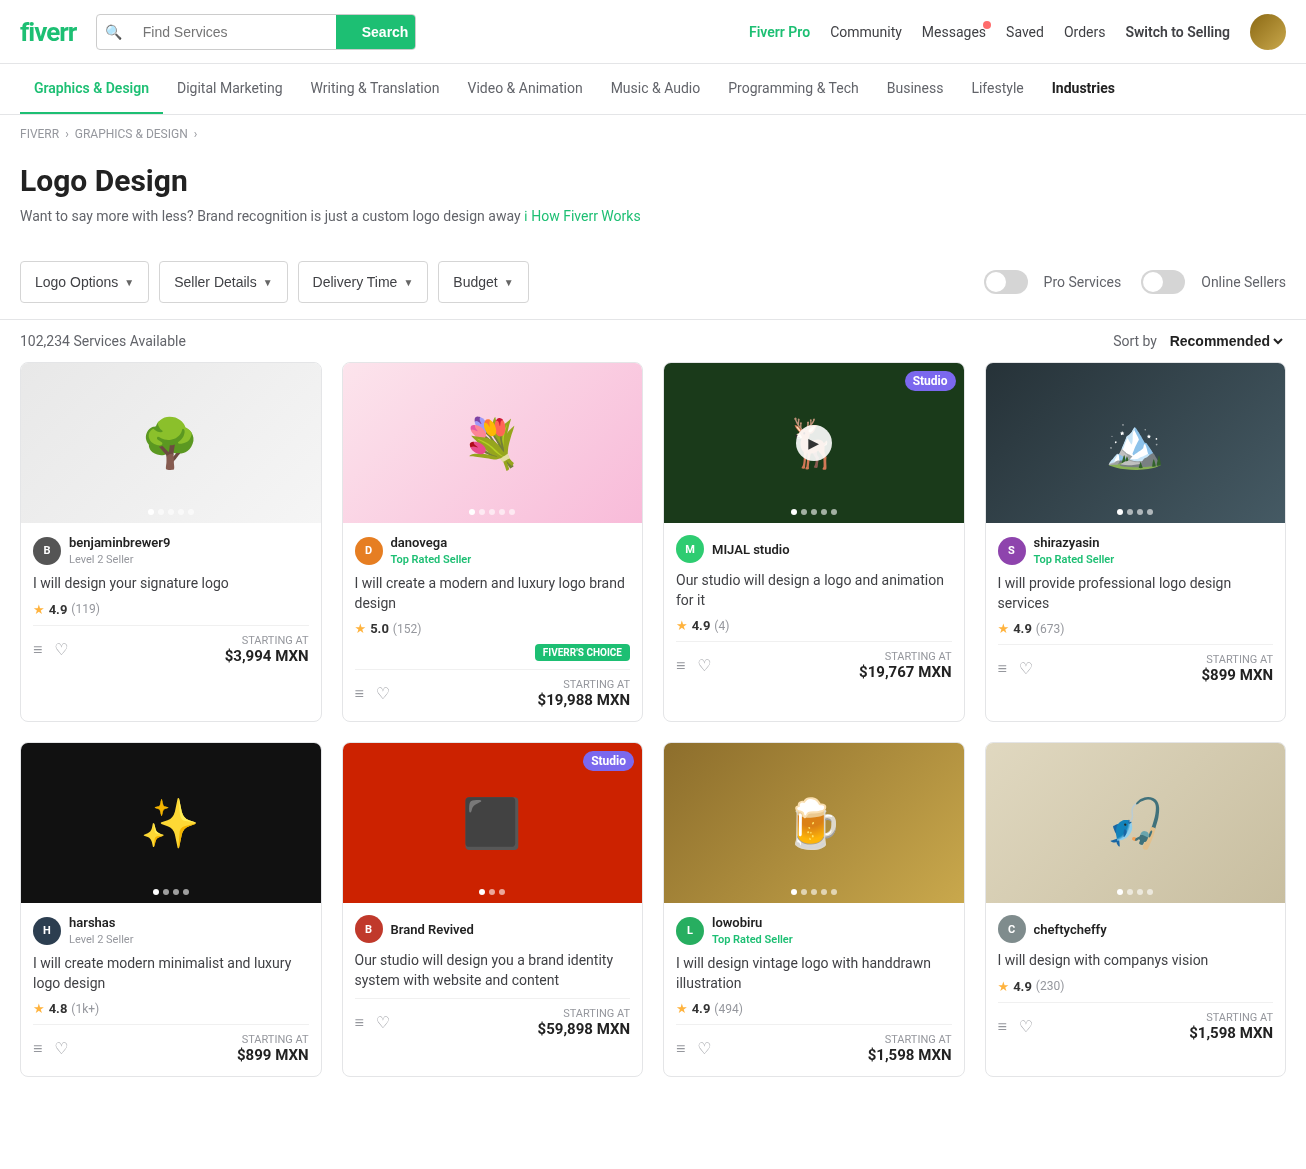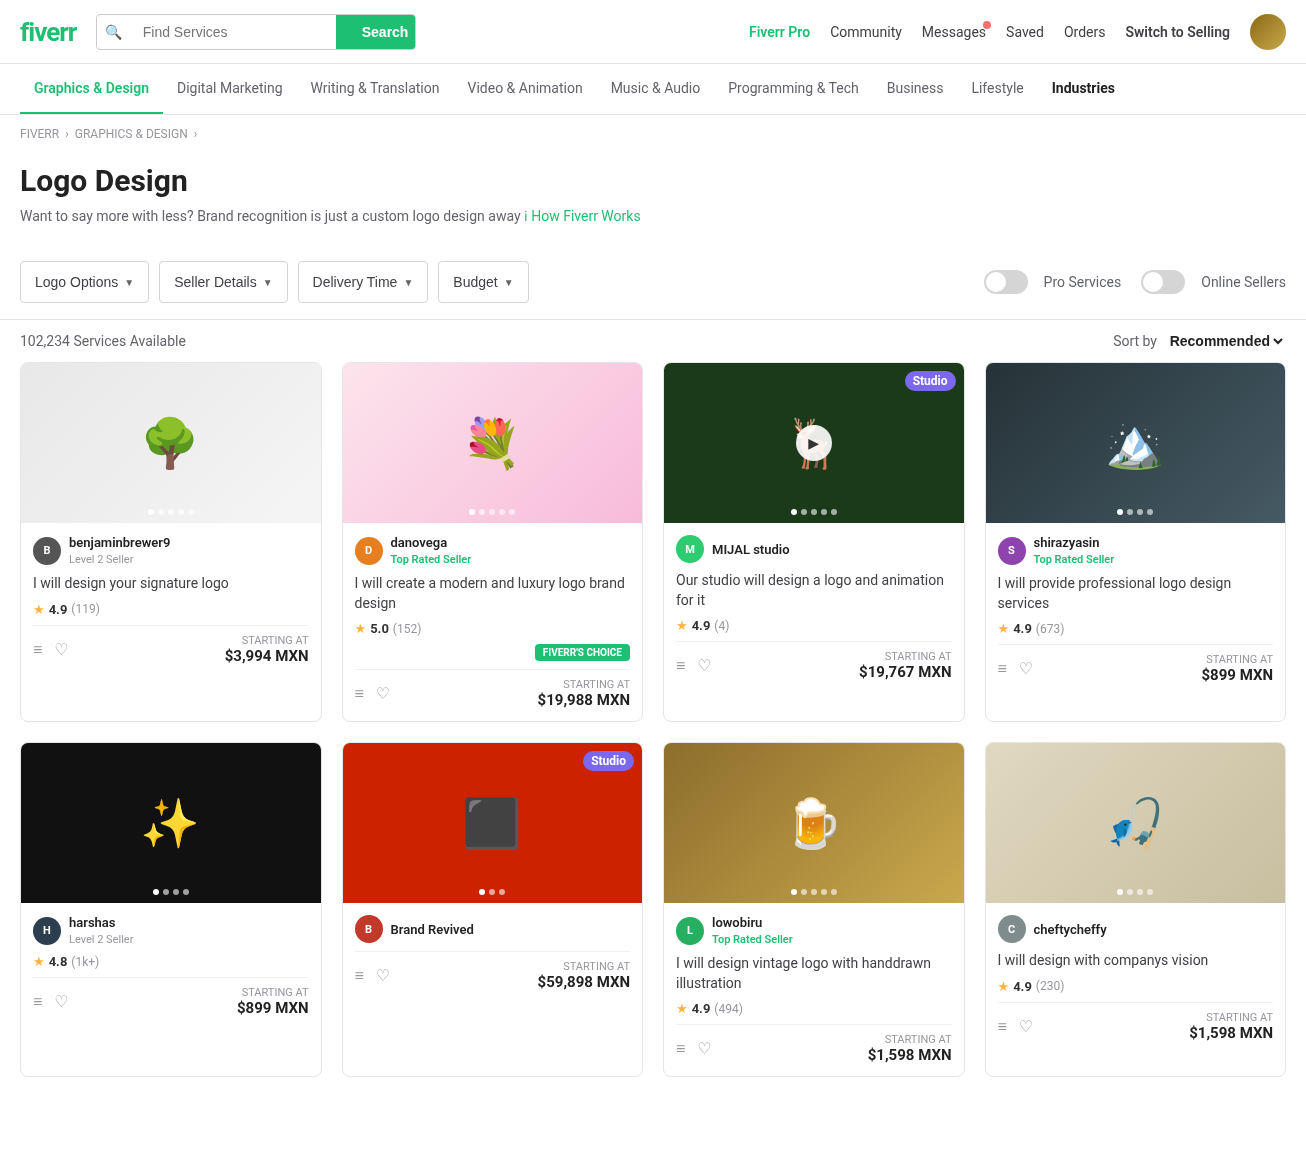--- a/index.html
+++ b/index.html
@@ -369,20 +369,21 @@
         </div>
     </div>
     <div class="card-body">
       <div class="seller-info">
         <div class="seller-avatar" style="background:#2c3e50;">H</div>
         <div>
           <div class="seller-name">harshas</div>
           <span class="seller-level">Level 2 Seller</span>
         </div>
       </div>
+      <div class="card-title">I will create modern minimalist and luxury logo design</div>
       <div class="card-rating">
         <span class="star">★</span>
         <span class="rating-val">4.8</span>
         <span class="rating-count">(1k+)</span>
       </div>
 
       <div class="card-footer">
         <div class="card-actions">
           <span class="card-action" title="Compare">≡</span>
           <span class="card-action" title="Save">♡</span>
@@ -408,20 +409,21 @@
         </div>
     </div>
     <div class="card-body">
       <div class="seller-info">
         <div class="seller-avatar" style="background:#c0392b;">B</div>
         <div>
           <div class="seller-name">Brand Revived</div>
 
         </div>
       </div>
+      <div class="card-title">Our studio will design you a brand identity system with website and content</div>
 
       <div class="card-footer">
         <div class="card-actions">
           <span class="card-action" title="Compare">≡</span>
           <span class="card-action" title="Save">♡</span>
         </div>
         <div class="card-price">
           <div class="starting-at">STARTING AT</div>
           <div class="price">$59,898 MXN</div>
         </div>

